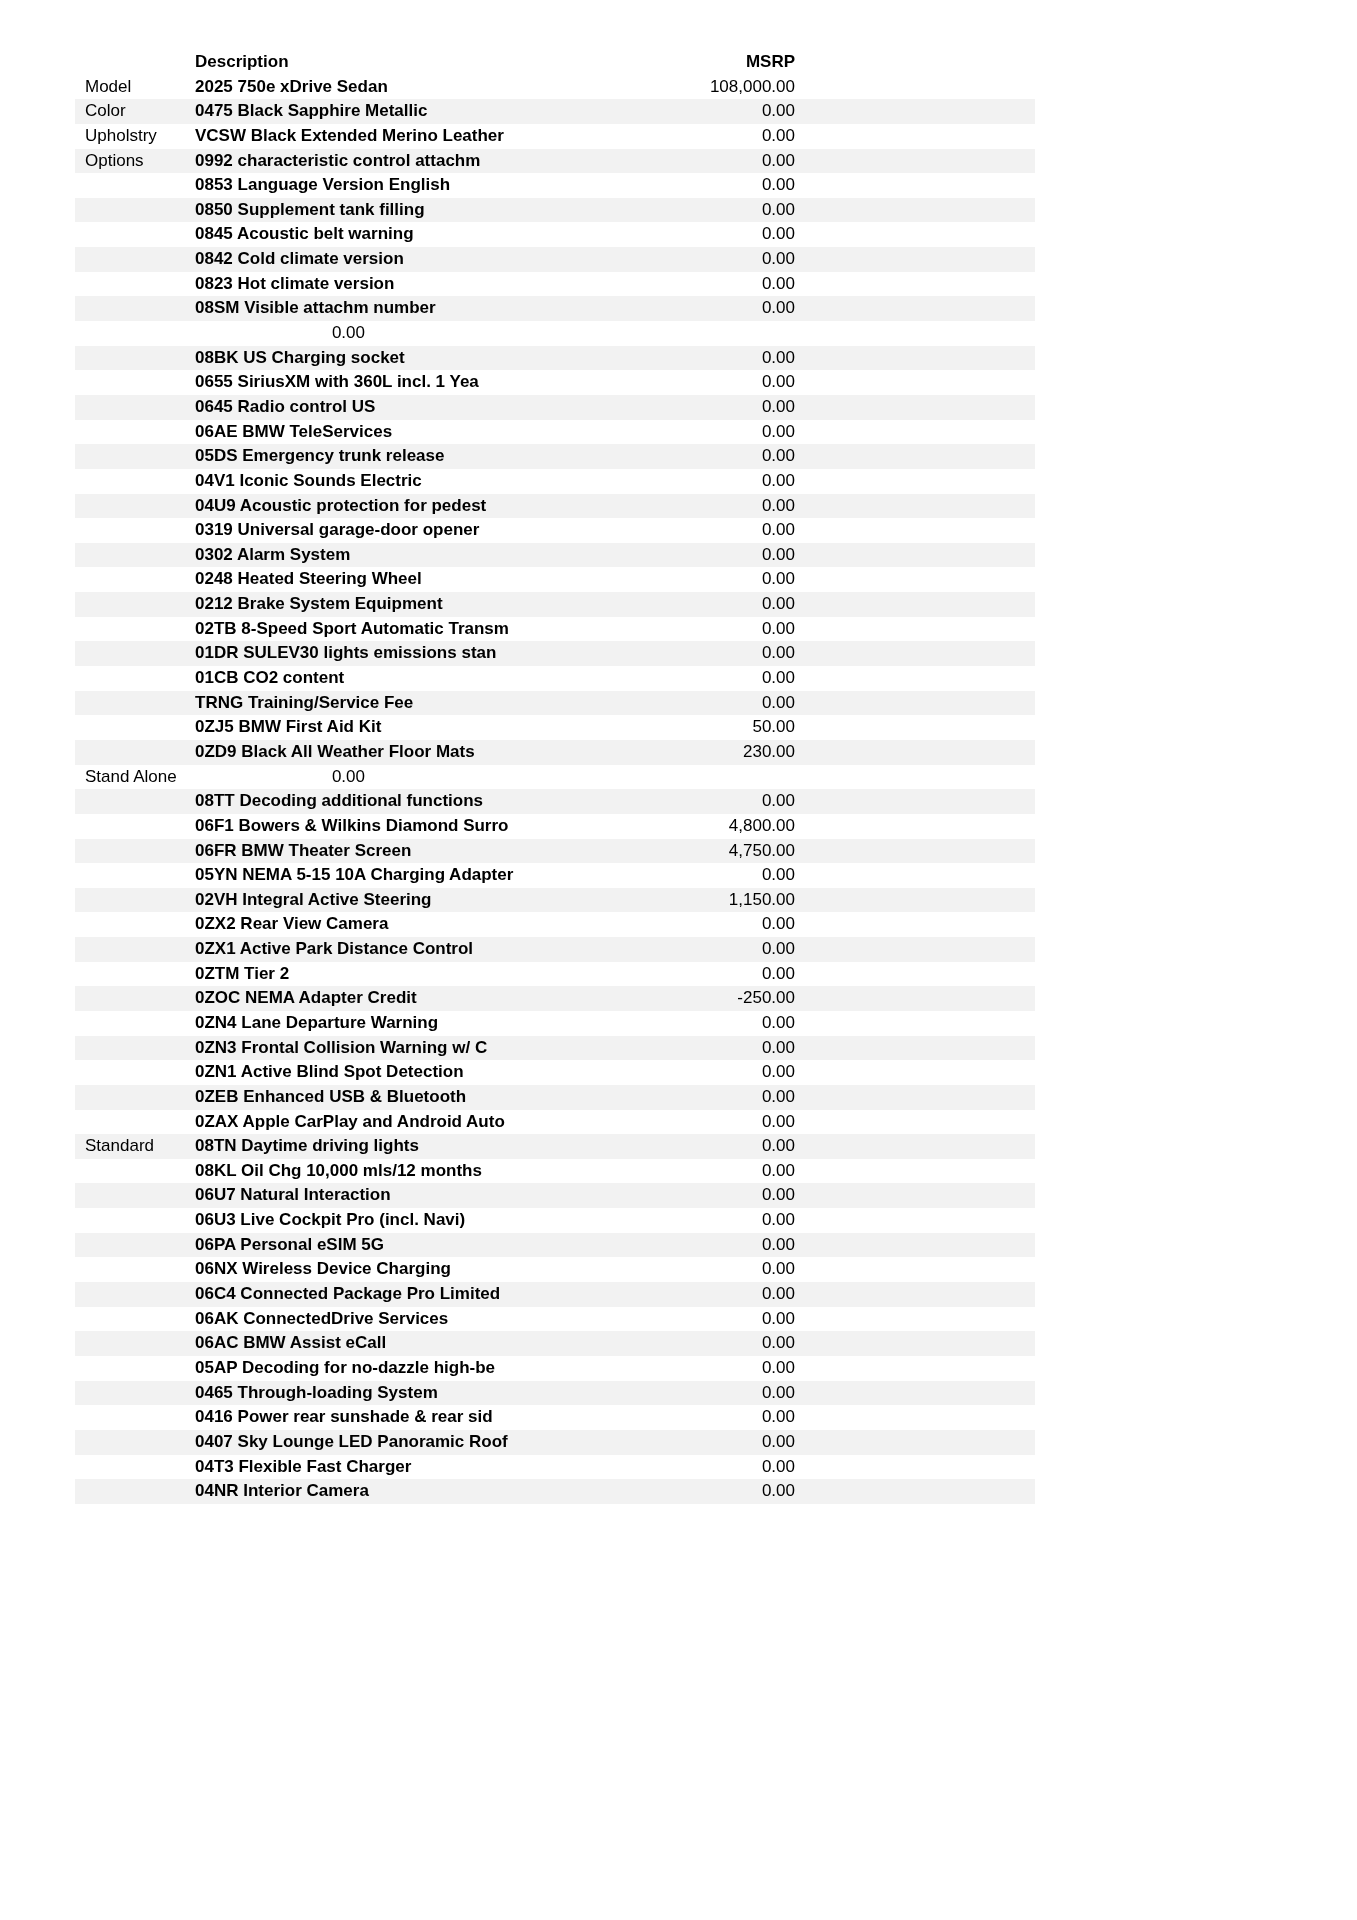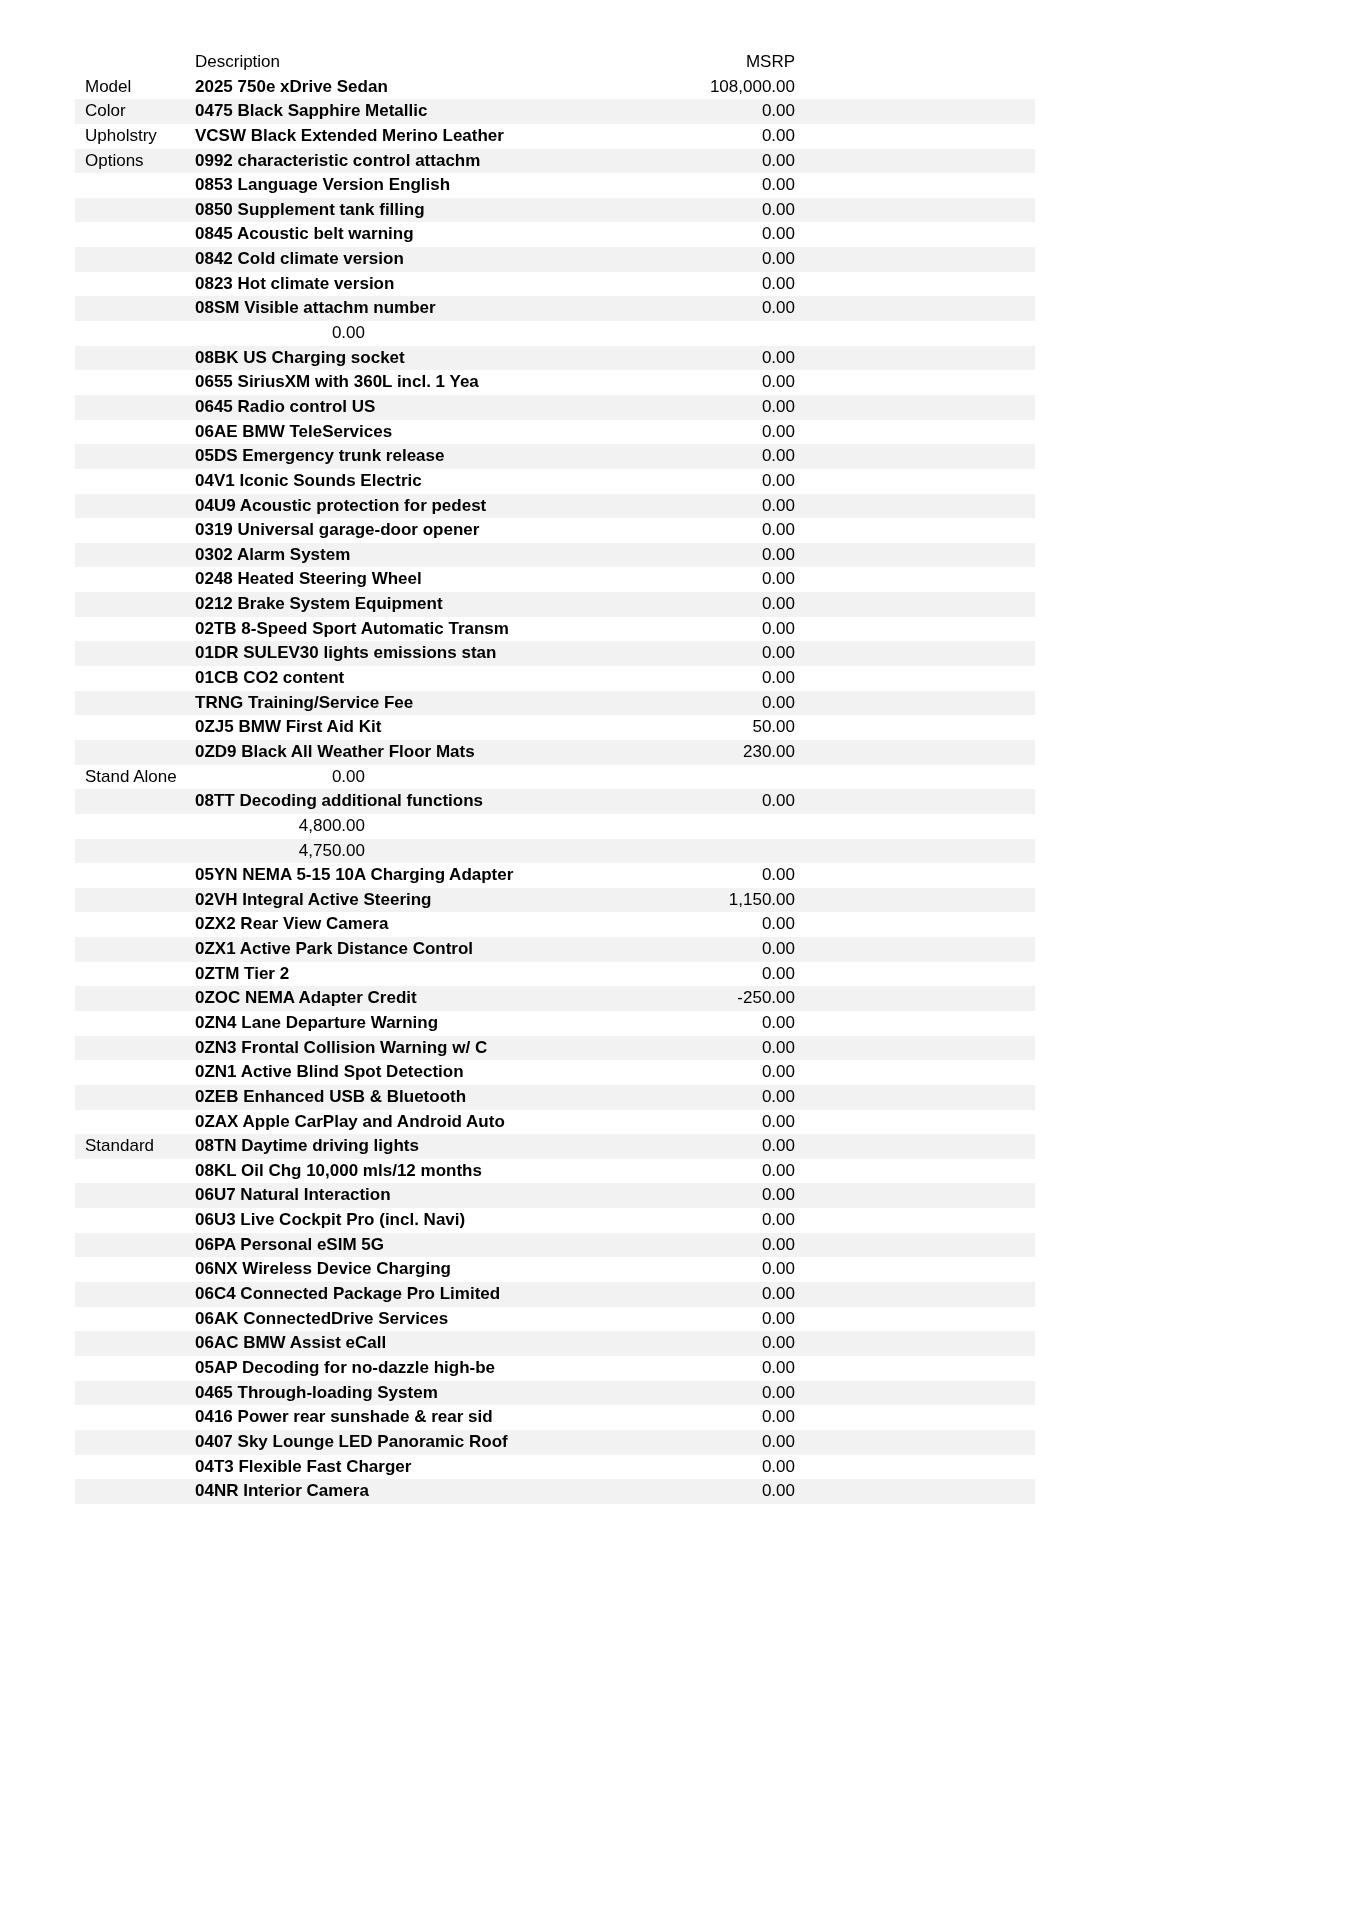--- a/index.html
+++ b/index.html
@@ -31,21 +31,21 @@
   .row.striped {
     background: var(--stripe, #f2f2f2);
   }
   .cell { flex: 0 0 auto; overflow: hidden; }
   .cat    { width: 120px; padding-left: 10px; box-sizing: border-box; }
   .desc   { width: 430px; font-weight: bold; }
   .msrp   { width: 170px; text-align: right; }
   .filler { width: 240px; }
   .header-row .desc,
   .header-row .msrp {
-    font-weight: normal;
+    font-weight: bold;
   }
 </style>
 </head>
 <body style="background: rgb(255, 255, 255); color: rgb(0, 0, 0);">
 
 <div class="sheet">
   <div class="header-row">
     <div class="cell cat"></div>
     <div class="cell desc">Description</div>
     <div class="cell msrp">MSRP</div>
@@ -255,26 +255,28 @@
 
   <div class="row striped">
     <div class="cell cat"></div>
     <div class="cell desc">08TT Decoding additional functions</div>
     <div class="cell msrp">0.00</div>
     <div class="cell filler"></div>
   </div>
 
   <div class="row">
     <div class="cell cat"></div>
+    <div class="cell desc">06F1 Bowers &amp; Wilkins Diamond Surro</div>
     <div class="cell msrp">4,800.00</div>
     <div class="cell filler"></div>
   </div>
 
   <div class="row striped">
     <div class="cell cat"></div>
+    <div class="cell desc">06FR BMW Theater Screen</div>
     <div class="cell msrp">4,750.00</div>
     <div class="cell filler"></div>
   </div>
 
   <div class="row">
     <div class="cell cat"></div>
     <div class="cell desc">05YN NEMA 5-15 10A Charging Adapter</div>
     <div class="cell msrp">0.00</div>
     <div class="cell filler"></div>
   </div>

